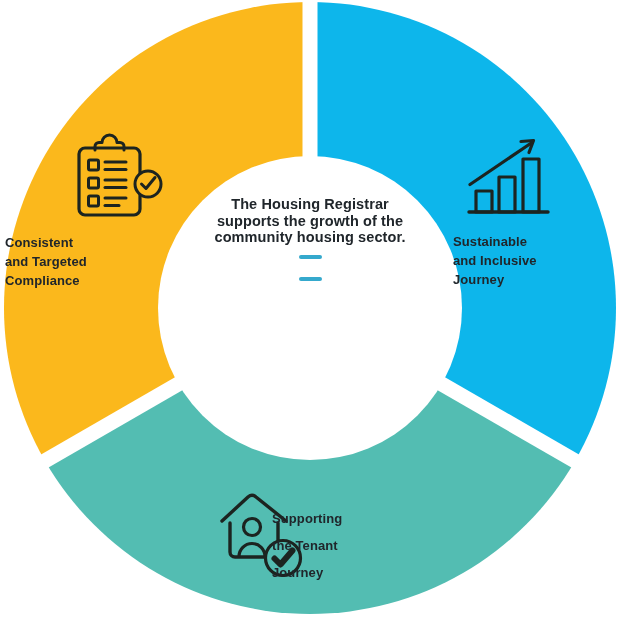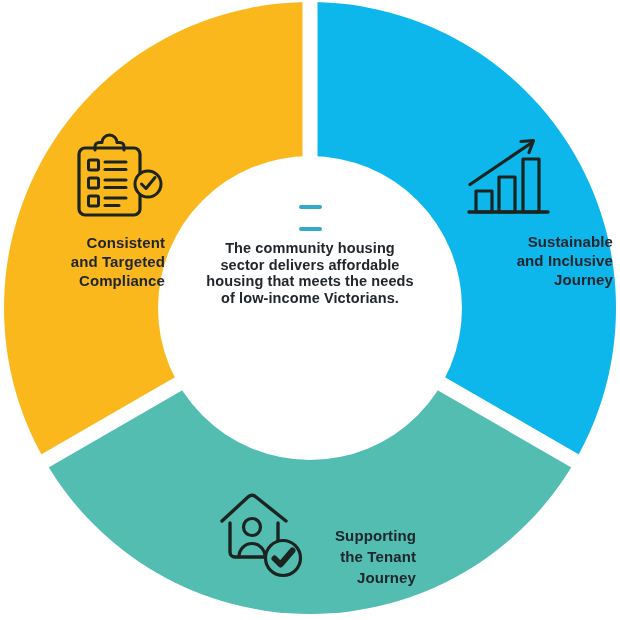--- a/index.html
+++ b/index.html
@@ -11,31 +11,31 @@
     overflow: hidden;
     font-family: "Liberation Sans", "DejaVu Sans", sans-serif;
   }
   .donut-svg {
     position: absolute;
     left: 0; top: 0;
     width: 620px; height: 620px;
   }
   .label {
     position: absolute;
-    text-align: right;
+    text-align: left;
     font-weight: 700;
-    font-size: 15px;
+    font-size: 13px;
     line-height: 19px;
     letter-spacing: 0.1px;
     white-space: pre-line;
     color: var(--text, #1d1d1d);
   }
   .label-left  { left: 5px;   top: 233px; width: 160px; }
   .label-right { left: 453px; top: 232px; width: 160px; }
-  .label-bottom{ left: 256px; top: 505px; width: 160px; line-height: 21px; margin-top: 20px; }
+  .label-bottom{ left: 272px; top: 505px; width: 160px; line-height: 27px; }
   .center-text {
     position: absolute;
     left: 170px; top: 196px; width: 280px;
     display: flex;
     flex-direction: column;
     align-items: center;
     text-align: center;
     color: var(--text, #1d1d1d);
   }
   .center-text p {
@@ -114,21 +114,20 @@
 
   <div class="label label-right">Sustainable
 and Inclusive
 Journey</div>
 
   <div class="label label-bottom">Supporting
 the Tenant
 Journey</div>
 
   <div class="center-text">
+    <p>The Housing Registrar
+supports the growth of the
+community housing sector.</p>
     <div class="divider" style="background: rgb(53, 169, 205);"></div>
     <div class="divider" style="background: rgb(53, 169, 205);"></div>
-    <p>The community housing
-sector delivers affordable
-housing that meets the needs
-of low-income Victorians.</p>
   </div>
 
 </div>
 
 </body></html>

